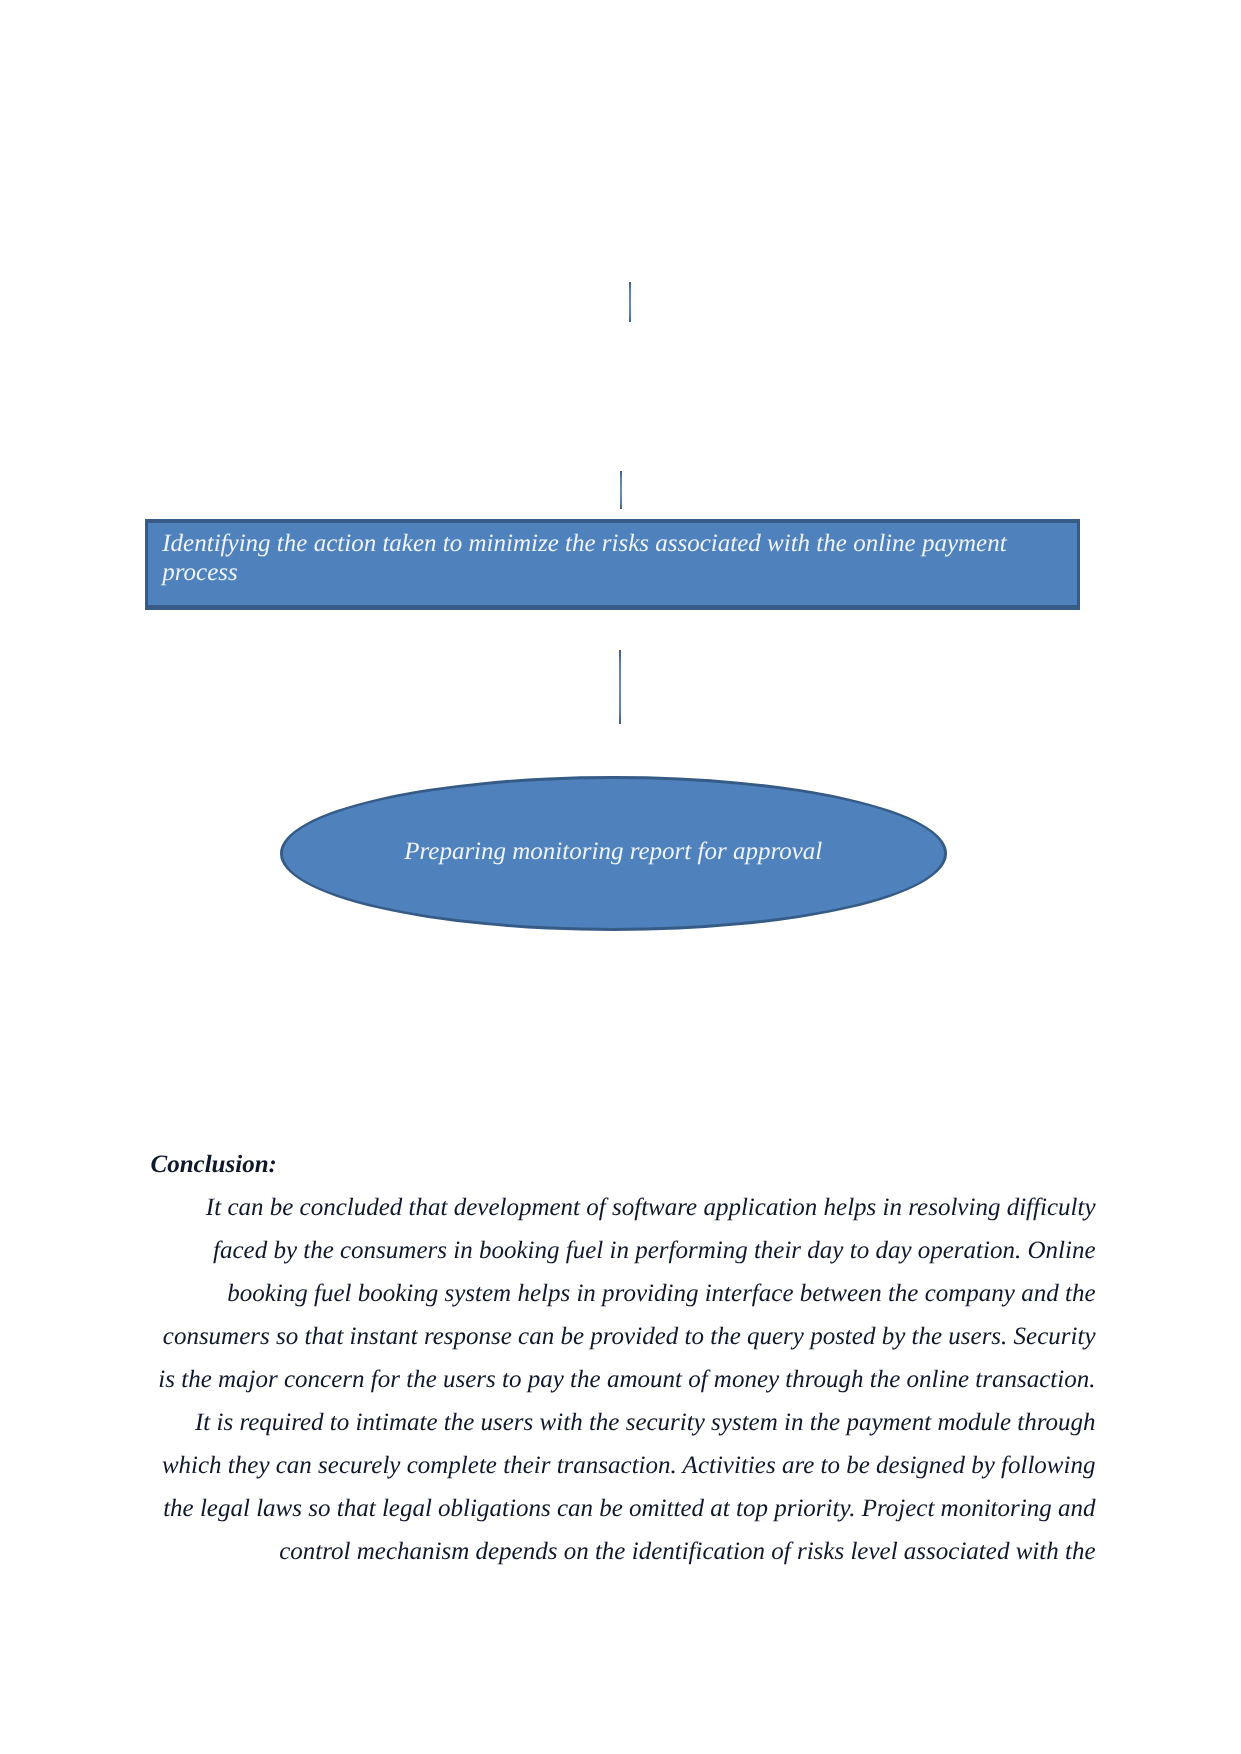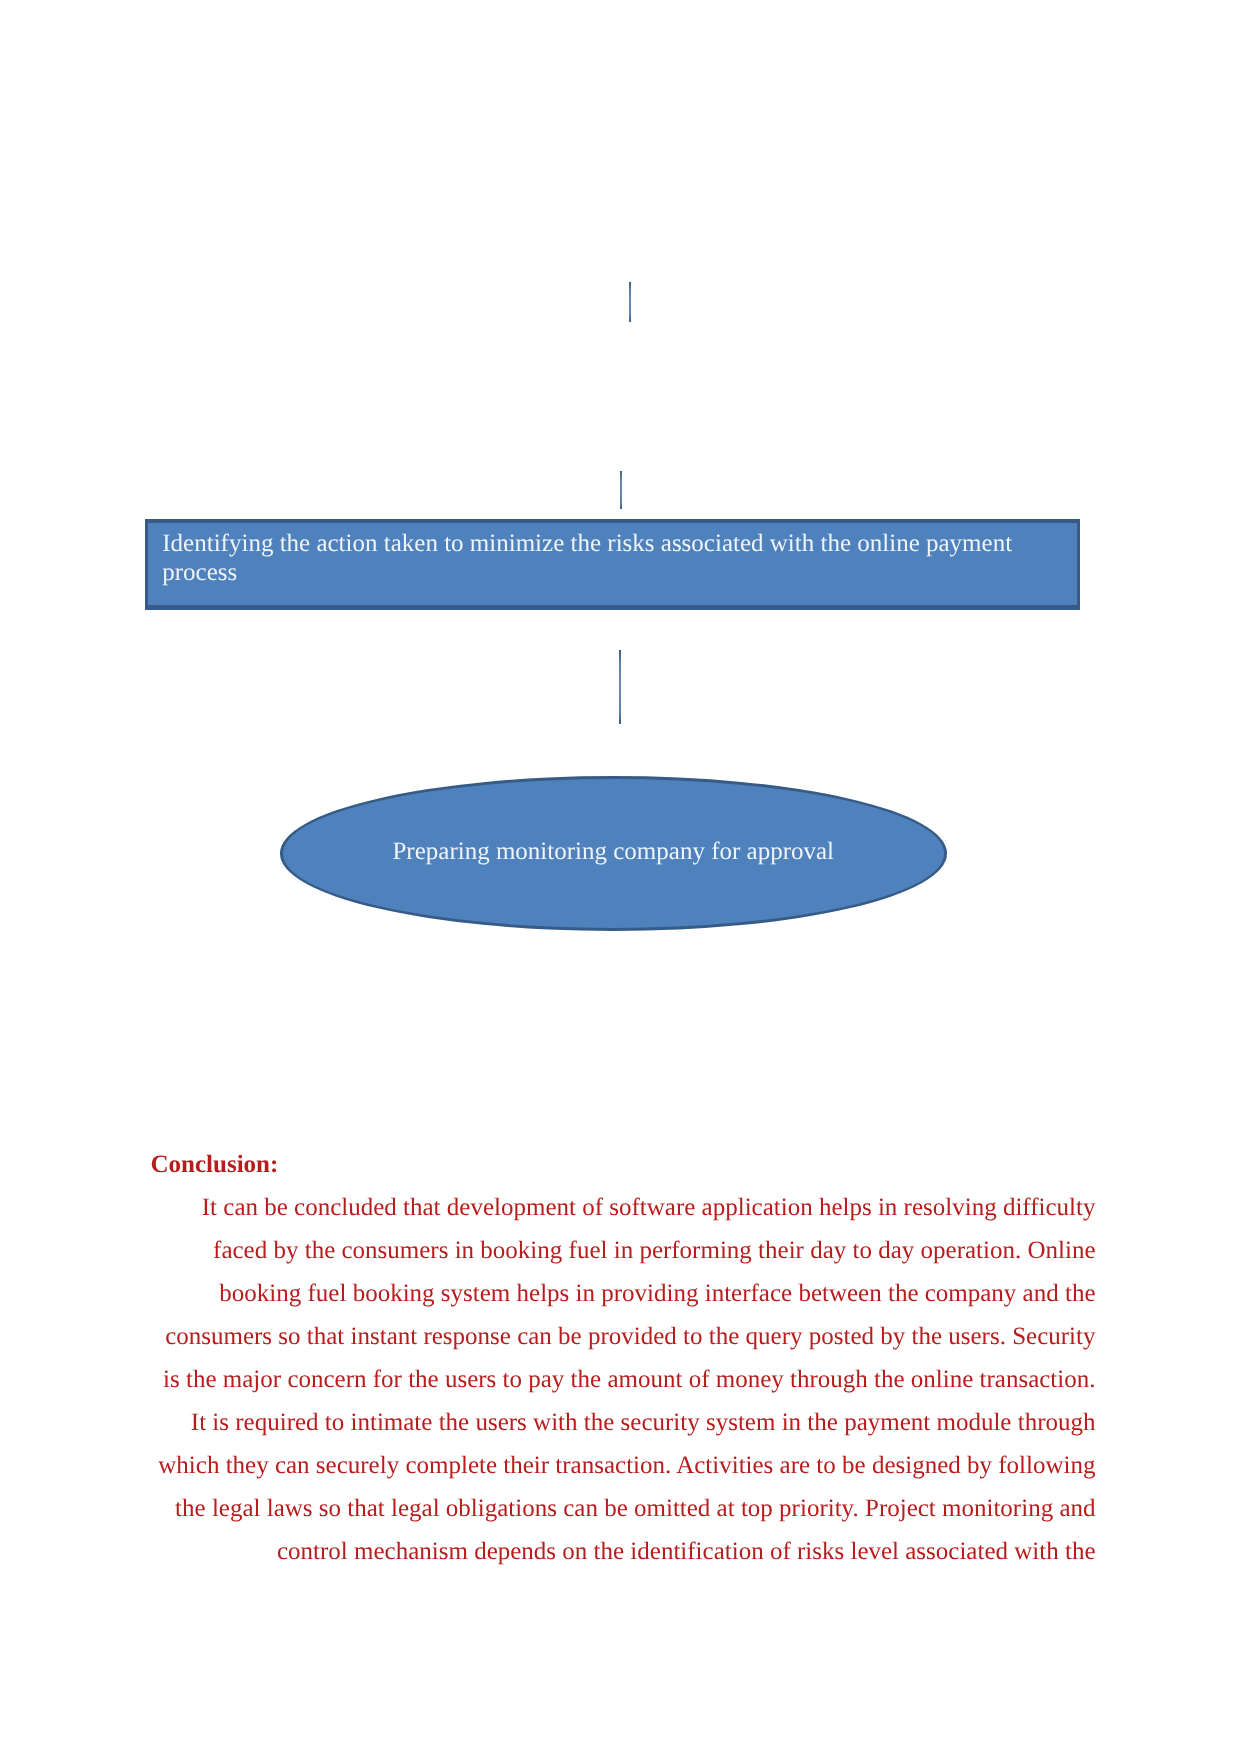--- a/index.html
+++ b/index.html
@@ -4,21 +4,21 @@
 <style>
   html, body { margin:0; padding:0; }
   * { -webkit-font-smoothing:antialiased; text-rendering:geometricPrecision; }
   body {
     width:1241px; height:1754px;
     background:#ffffff;
     font-family:"Liberation Serif", "DejaVu Serif", serif;
     position:relative;
     overflow:hidden;
   }
-  .page { position:absolute; left:0; top:0; width:1147px; height:1754px; background:#ffffff; }
+  .page { position:absolute; left:0; top:0; width:1147px; height:1754px; background:#ffffff;font-style:italic; }
 
   
   .flow { position:absolute; left:0; top:0; width:1241px; height:1000px; }
   .conn {
     position:absolute; width:1.6px;
     background:linear-gradient(to bottom, #3E5C7E 0%, #5E80A6 18%, #6C8BAC 50%, #5E80A6 84%, #3E5C7E 100%);
   }
 
   .proc-box {
     position:absolute;
@@ -43,21 +43,21 @@
     color:#EEF4FA;
     font-size:25px;
     display:flex; align-items:center; justify-content:center;
     left:280px; top:776px; width:666.5px; height:154.5px;
   }
 
   
   .body-text {
     position:absolute;
     left:150.5px; top:1143px; width:945px;
-    font-size:25px; line-height:43px; color:#b91c1c;
+    font-size:25px; line-height:43px; color:#0f172a;
   }
   .heading { font-weight:bold; }
   .para { font-weight:normal;text-align:right; }
 </style>
 </head>
 <body>
 
 <div class="page">
 
   <div class="flow">
@@ -66,21 +66,21 @@
 
     <div class="conn" style="left:620.4px; top:470.8px; height:38.2px;"></div>
 
     <div class="proc-box">
       <span>Identifying the action taken to minimize the risks associated with the online payment process</span>
     </div>
 
     <div class="conn" style="left:619.4px; top:649.5px; height:74.2px;"></div>
 
     <div class="ellipse">
-      <span class="ellipse-label">Preparing monitoring company for approval</span>
+      <span class="ellipse-label">Preparing monitoring report for approval</span>
     </div>
 
   </div>
 
   <div class="body-text">
     <div class="heading">Conclusion:</div>
     <div class="para">It can be concluded that development of software application helps in resolving difficulty faced by the consumers in booking fuel in performing their day to day operation. Online booking fuel booking system helps in providing interface between the company and the consumers so that instant response can be provided to the query posted by the users. Security is the major concern for the users to pay the amount of money through the online transaction. It is required to intimate the users with the security system in the payment module through which they can securely complete their transaction. Activities are to be designed by following the legal laws so that legal obligations can be omitted at top priority. Project monitoring and control mechanism depends on the identification of risks level associated with the</div>
   </div>
 
 </div>

